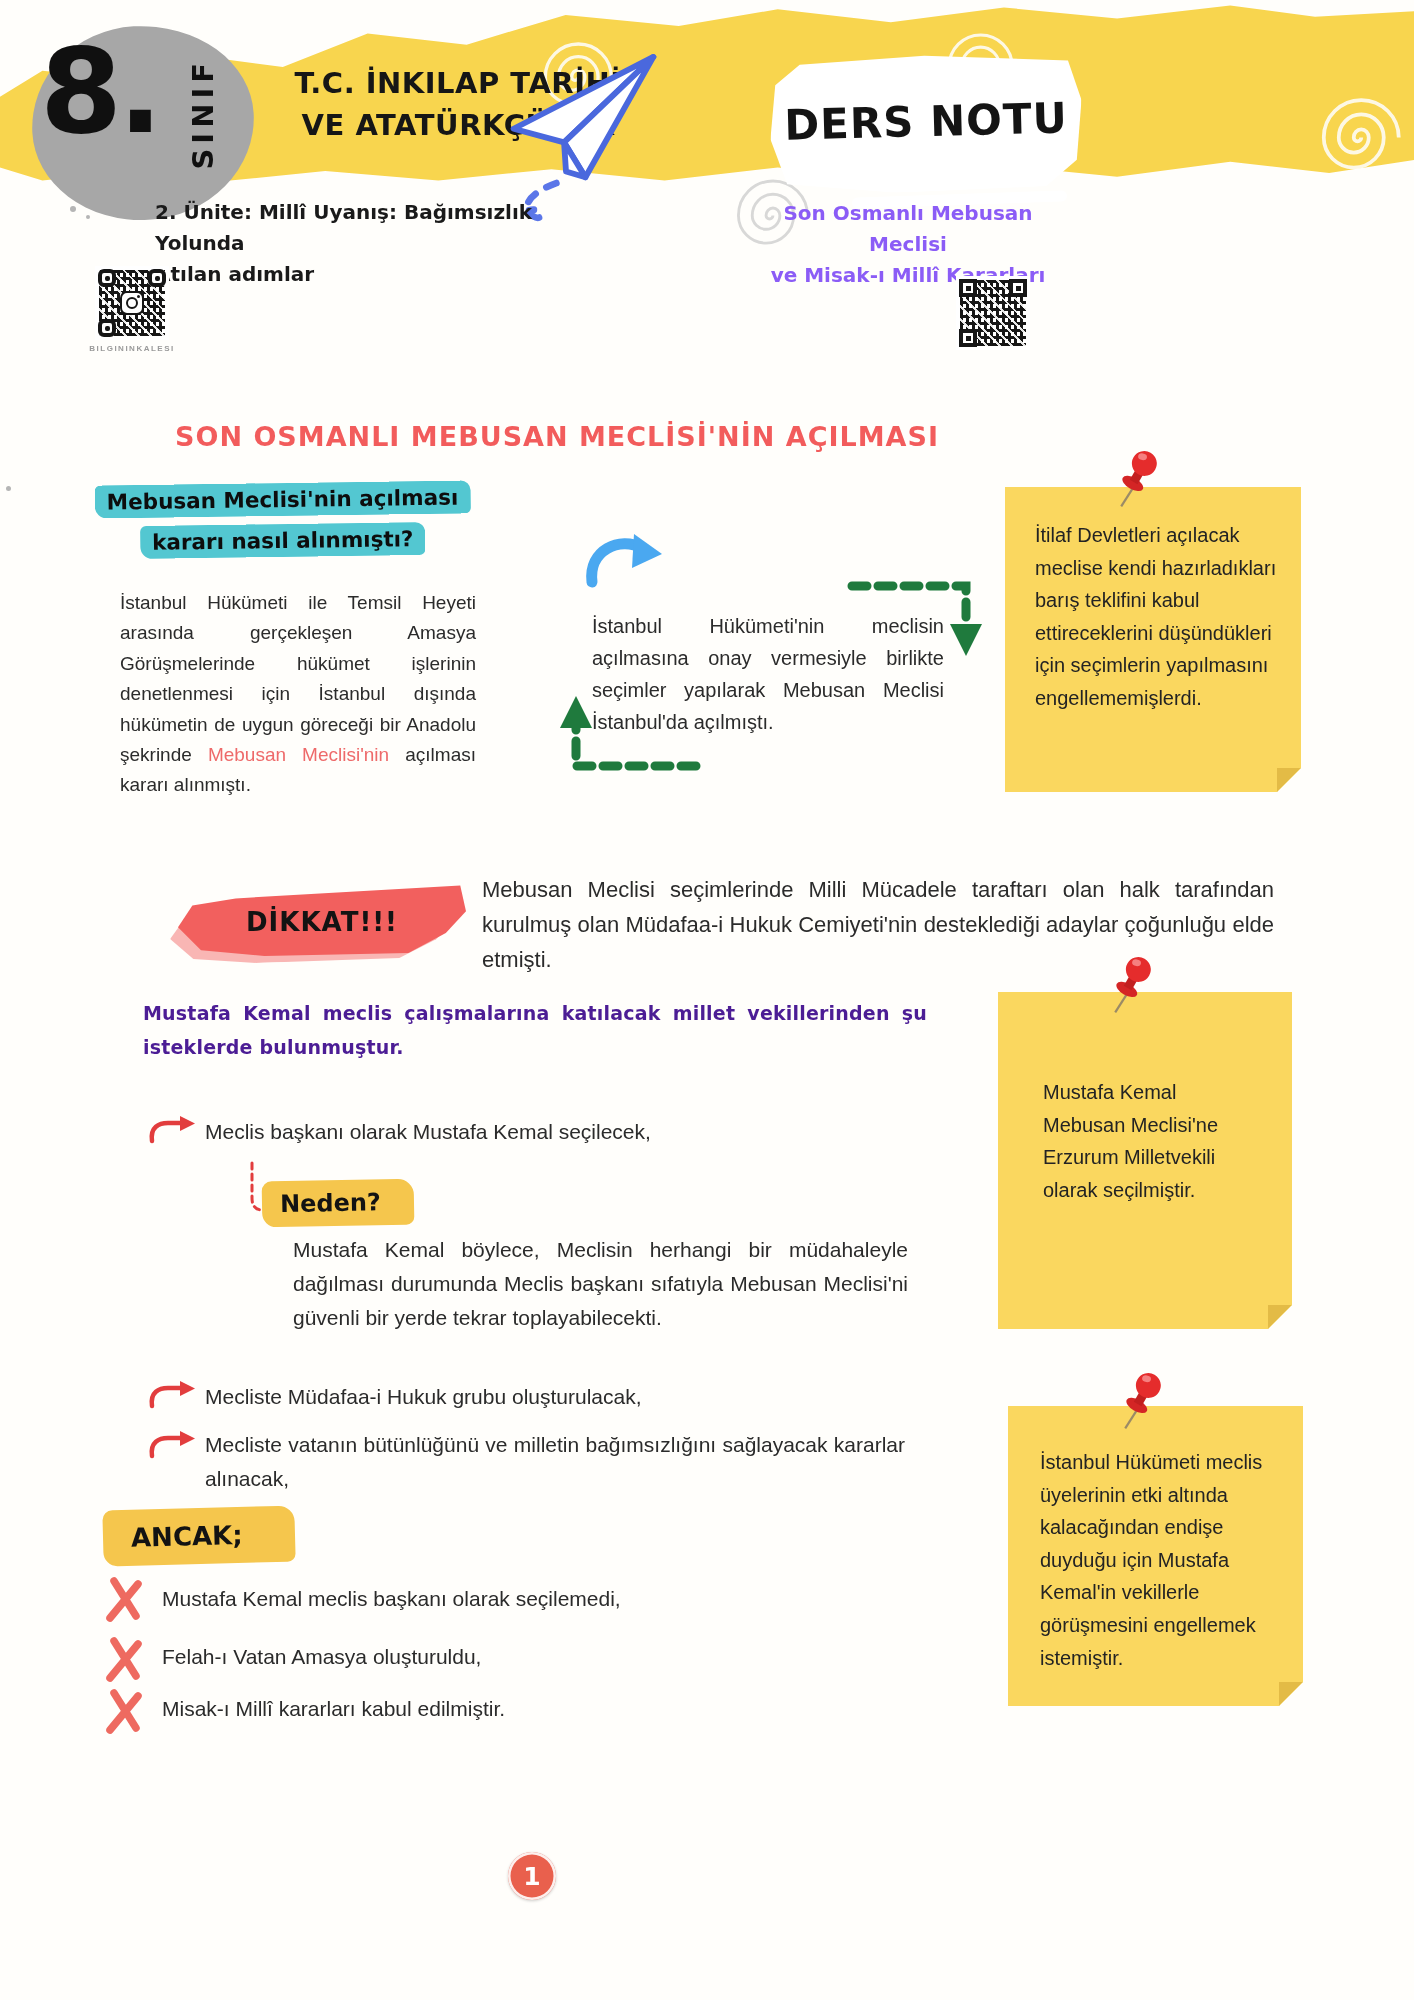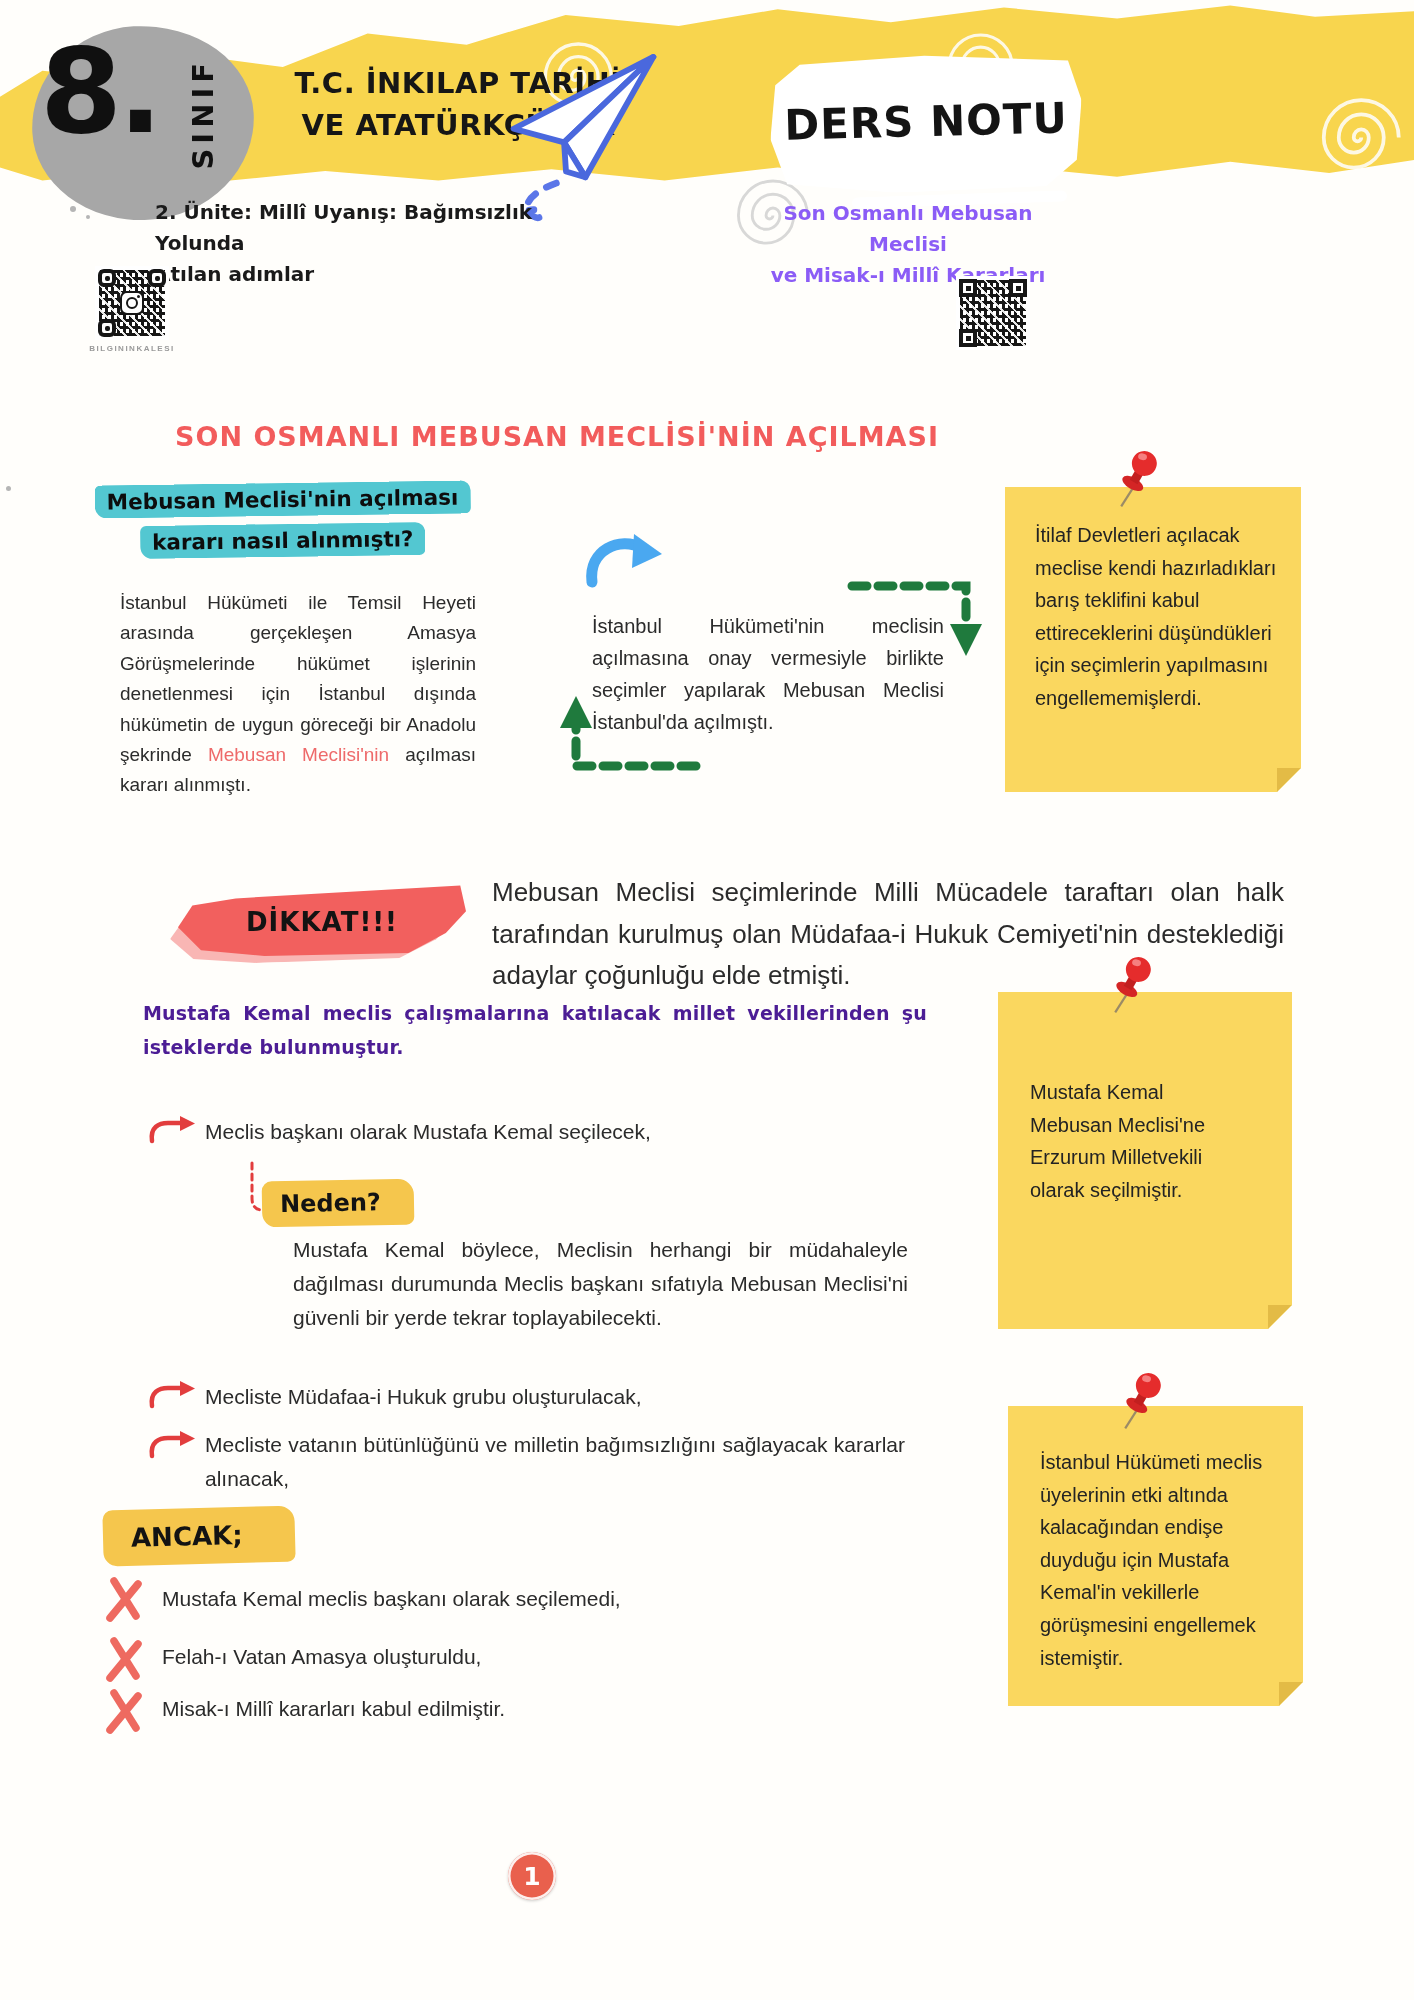--- a/index.html
+++ b/index.html
@@ -107,35 +107,35 @@
   .note {
     background:#fad75f; box-shadow:2px 5px 9px rgba(0,0,0,.14);
     clip-path:polygon(0 0, 100% 0, 100% calc(100% - 24px), calc(100% - 24px) 100%, 0 100%);
   }
   .note::after { content:''; position:absolute; right:0; bottom:0; width:24px; height:24px;
     background:#e3bb46; clip-path:polygon(0 0, 100% 0, 0 100%); }
   .note .txt { position:absolute; inset:0; font-size:20px; line-height:1.63; color:#232323;border-radius:24px; }
   .note1 { left:1005px; top:487px; width:296px; height:305px; }
   .note1 .txt { padding:32px 24px 0 30px; }
   .note2 { left:998px; top:992px; width:294px; height:337px; }
-  .note2 .txt { padding:84px 50px 0 32px; }
+  .note2 .txt { padding:84px 50px 0 45px; }
   .note3 { left:1008px; top:1406px; width:295px; height:300px; }
   .note3 .txt { padding:40px 26px 0 32px; }
 
   
   .brush-red {
     background:#f2605e;
     clip-path:polygon(0 60%, 5% 30%, 20% 20%, 98% 2%, 100% 38%, 93% 68%, 80% 96%, 30% 100%, 8% 92%);
   }
   .dikkat-under { left:170px; top:898px; width:286px; height:64px; opacity:.45; transform:rotate(-1deg); }
   .dikkat-main { left:178px; top:884px; width:288px; height:72px;
     display:flex; align-items:center; justify-content:center; }
   .dikkat-main span { font-family:"DejaVu Sans", sans-serif; font-size:26px; font-weight:800;
     letter-spacing:1px; color:#131313; padding-top:4px; }
-  .dikkat-paragraph { left:492px; top:872px; width:792px; font-size:26px; line-height:1.6; text-align:justify; }
+  .dikkat-paragraph { left:482px; top:872px; width:792px; font-size:22px; line-height:1.6; text-align:justify; }
 
   .requests-intro {
     left:143px; top:996px; width:784px; font-family:"DejaVu Sans", sans-serif;
     font-size:19px; font-weight:800; line-height:1.8; color:#4c1d95; text-align:justify;
     letter-spacing:0.2px;
   }
 
   .item-text { font-size:21px; color:#2b2b2b; }
   .item-text.wide { width:700px; text-align:justify; line-height:1.6; }
 

